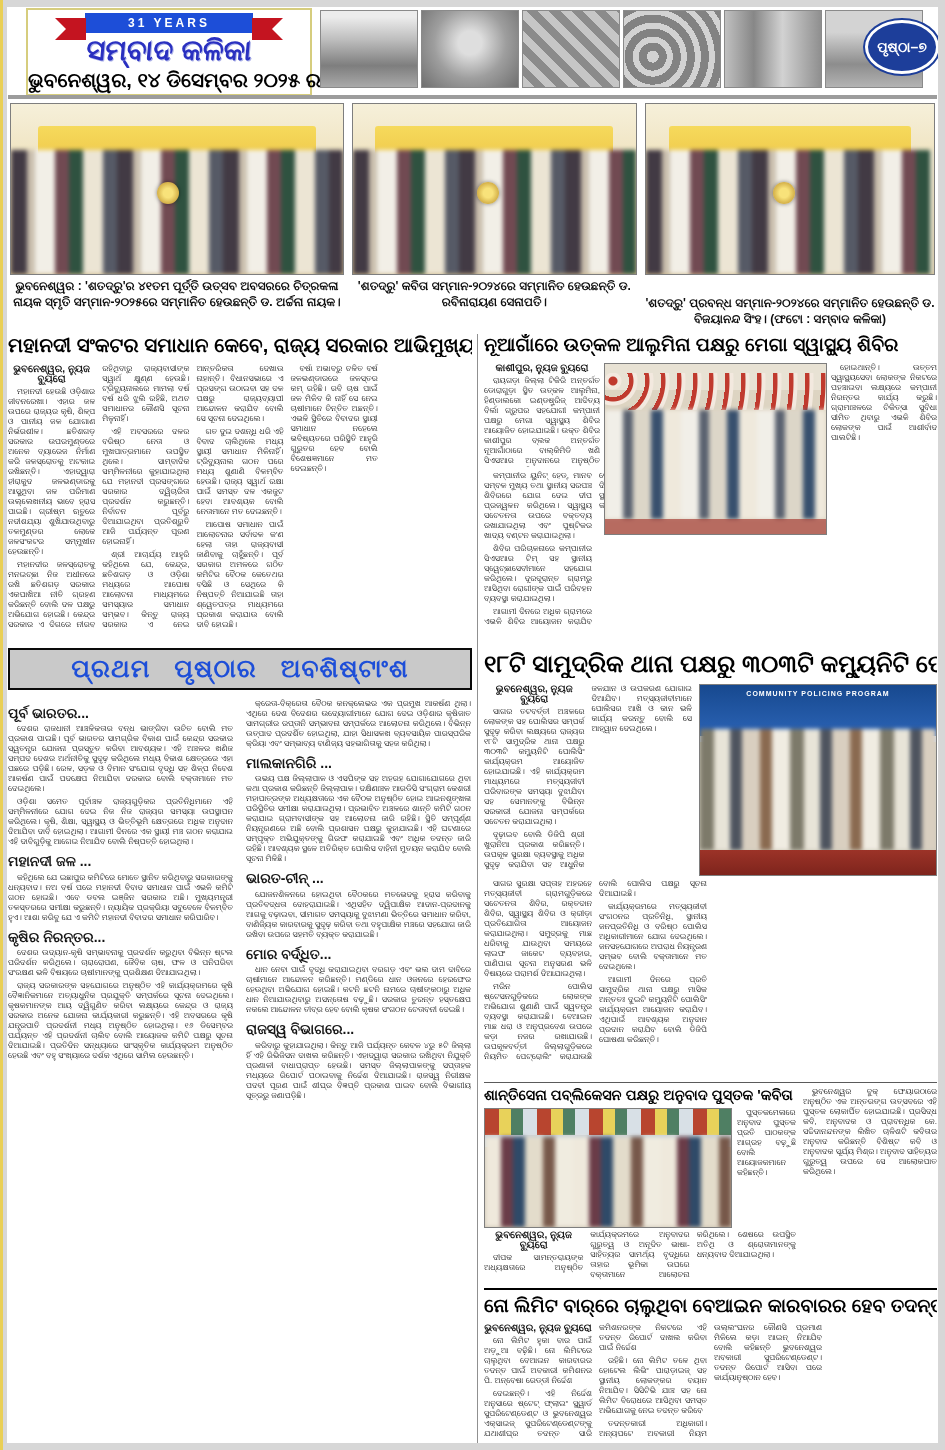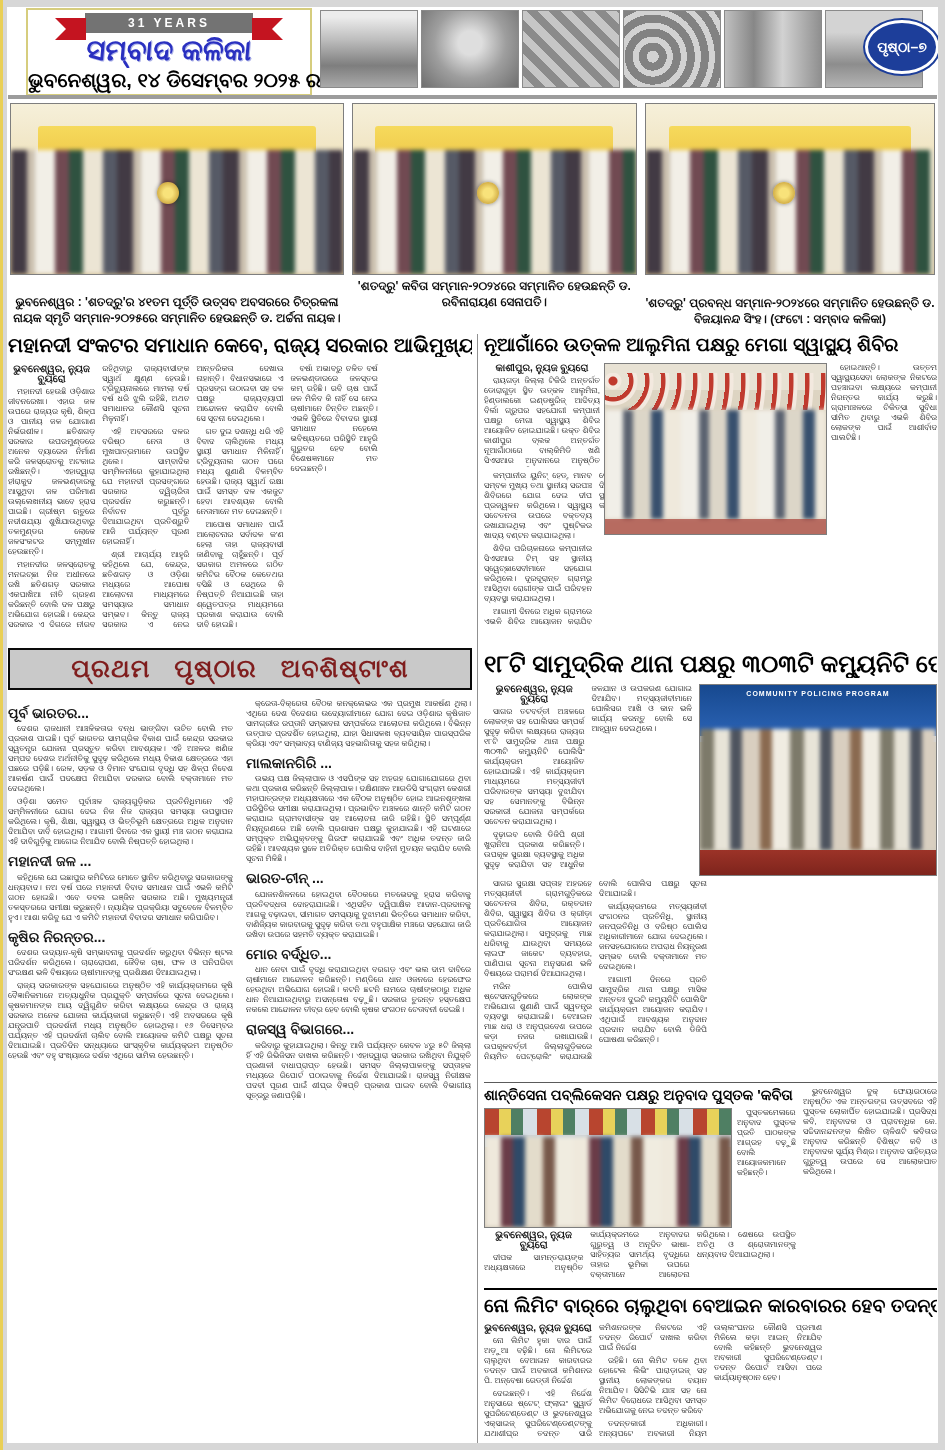--- a/index.html
+++ b/index.html
@@ -3,21 +3,21 @@
 <meta charset="utf-8">
 <style>
   html,body{margin:0;padding:0;background:#bfbfbf;font-family:"Liberation Sans","DejaVu Sans",sans-serif;}
   .page{position:relative;width:945px;height:1450px;margin:0 auto;background:#ffffff;overflow:hidden;}
   .frame{position:absolute;inset:0;border:7px solid #d7d7d7;pointer-events:none;z-index:40;}
   .edge{position:absolute;left:0;top:0;bottom:0;width:3px;background:#e9cf56;z-index:41;}
 
   
   .masthead{position:absolute;left:8px;top:8px;right:8px;height:84px;}
   .mast-left{position:absolute;left:18px;top:0;width:282px;height:84px;border:2px solid #d6cd7e;background:#fff;}
-  .ribbon{position:absolute;left:50%;top:3px;transform:translateX(-50%);width:168px;height:20px;background:#737373;color:#fff;
+  .ribbon{position:absolute;left:50%;top:3px;transform:translateX(-50%);width:168px;height:20px;background:#1d4ed8;color:#fff;
           font-weight:bold;font-size:12px;letter-spacing:3px;display:flex;align-items:center;justify-content:center;z-index:3;}
   .ribbon:before,.ribbon:after{content:"";position:absolute;top:5px;border:11px solid #c41420;z-index:-1;}
   .ribbon:before{left:-30px;border-left-color:transparent;border-right-width:20px;}
   .ribbon:after{right:-30px;border-right-color:transparent;border-left-width:20px;}
   .logo{position:absolute;left:0;right:0;top:24px;text-align:center;font-size:29px;font-weight:bold;color:#2a30c0;
         transform:skewX(-5deg);text-shadow:1px 1px 0 #aeb4e8;white-space:nowrap;overflow:hidden;}
   .dateline{position:absolute;left:0;right:0;bottom:2px;text-align:center;font-weight:bold;font-size:20px;color:#000;white-space:nowrap;}
   .mast-photos{position:absolute;left:312px;right:14px;top:2px;height:78px;display:flex;gap:3px;}
   .gph{flex:1;border:1px solid #8a8a8a;}
   .gph.g1{background:linear-gradient(180deg,#ececec 8%,#bdbdbd 38%,#7e7e7e 72%,#a9a9a9);}
@@ -27,21 +27,21 @@
   .gph.g5{background:linear-gradient(90deg,#c0c0c0,#878787 30%,#d2d2d2 60%,#8f8f8f);}
   .gph.g6{background:linear-gradient(180deg,#d3d3d3 28%,#8d8d8d 70%,#b3b3b3);}
   .badge{position:absolute;right:-2px;top:12px;width:68px;height:48px;border-radius:50%;background:#1d3e9a;border:3px solid #fff;
          box-shadow:0 0 0 2px #1d3e9a;color:#fff;display:flex;align-items:center;justify-content:center;
          font-size:14px;font-weight:bold;z-index:6;white-space:nowrap;}
   .mast-rule{position:absolute;left:8px;right:8px;top:95px;height:4px;background:#9c9c9c;}
 
   
   .photo-row{position:absolute;left:10px;top:103px;right:10px;height:226px;display:flex;gap:8px;}
   .pb{display:flex;flex-direction:column;}
-  .pb.w1{width:336px;gap:16px;} .pb.w2{width:287px;} .pb.w3{width:292px;gap:17px;}
+  .pb.w1{width:336px;} .pb.w2{width:287px;} .pb.w3{width:292px;gap:17px;}
   .ph{position:relative;overflow:hidden;border:1px solid #7e7e7e;height:170px;}
   .cer{background:linear-gradient(180deg,#f6f0da 0%,#f0e4c2 30%,#e7d6ac 55%,#cdb98c 100%);}
   .cer .bnr{position:absolute;left:8%;right:8%;top:13%;height:23%;background:linear-gradient(180deg,#f6d84f,#eec33c);border-radius:3px;opacity:.9;}
   .cer .crowd{position:absolute;left:0;right:0;top:27%;bottom:0;filter:blur(2.2px);
     background:repeating-linear-gradient(90deg,#423a44 0 16px,#cabfae 16px 24px,#f2efe7 24px 44px,#714a52 44px 58px,#2f5240 58px 72px,#ece5d4 72px 92px,#565a66 92px 106px);}
   .cer .plq{position:absolute;left:44%;top:46%;width:22px;height:22px;border-radius:50%;
     background:radial-gradient(circle,#f8e27a 30%,#caa23a 80%);box-shadow:0 0 4px rgba(0,0,0,.45);}
   .cap{margin-top:4px;text-align:center;font-weight:bold;font-size:12px;line-height:1.32;color:#0d0d0d;}
 
   
@@ -71,21 +71,21 @@
   .nua .garland{position:absolute;top:5%;left:0;right:0;height:22%;
     background:repeating-radial-gradient(circle at 8px 8px,#c03a2e 0 4px,#f3e9df 5px 8px,transparent 9px 16px);}
   .nua .crowd{position:absolute;left:0;right:0;top:27%;bottom:9%;filter:blur(2px);
     background:repeating-linear-gradient(90deg,#f1efe8 0 18px,#5a6270 18px 28px,#dcd6c8 28px 46px,#38506e 46px 58px,#efe9dc 58px 76px);}
   .nua .floor{position:absolute;left:0;right:0;bottom:0;height:9%;background:#a8433a;opacity:.72;}
   .b-below{margin-top:4px;height:162px;}
 
   
   .sec-c{position:absolute;left:8px;top:648px;width:464px;}
   .rem-title{height:38px;border:2px solid #0a0a0a;background:#c9c9c9;display:flex;align-items:center;justify-content:center;
-             font-size:25px;font-weight:bold;word-spacing:16px;letter-spacing:1px;color:#7f1d1d;white-space:nowrap;overflow:hidden;}
+             font-size:25px;font-weight:bold;word-spacing:16px;letter-spacing:1px;color:#1d4ed8;white-space:nowrap;overflow:hidden;}
   .rem-cols{display:flex;gap:13px;margin-top:9px;}
   .rem-col{width:225px;height:740px;overflow:hidden;}
 
   
   .sec-d{position:absolute;left:484px;top:650px;width:453px;}
   .sec-d .hl{font-size:24px;}
   .d-row{display:flex;gap:7px;margin-top:6px;height:190px;}
   .d-text{width:208px;height:190px;}
   .d-photo{flex:1;}
   .pol{background:linear-gradient(180deg,#dfe7f2 0 12%,#cdd8ea 12% 30%,#cfc9bb 30% 100%);height:190px;}

